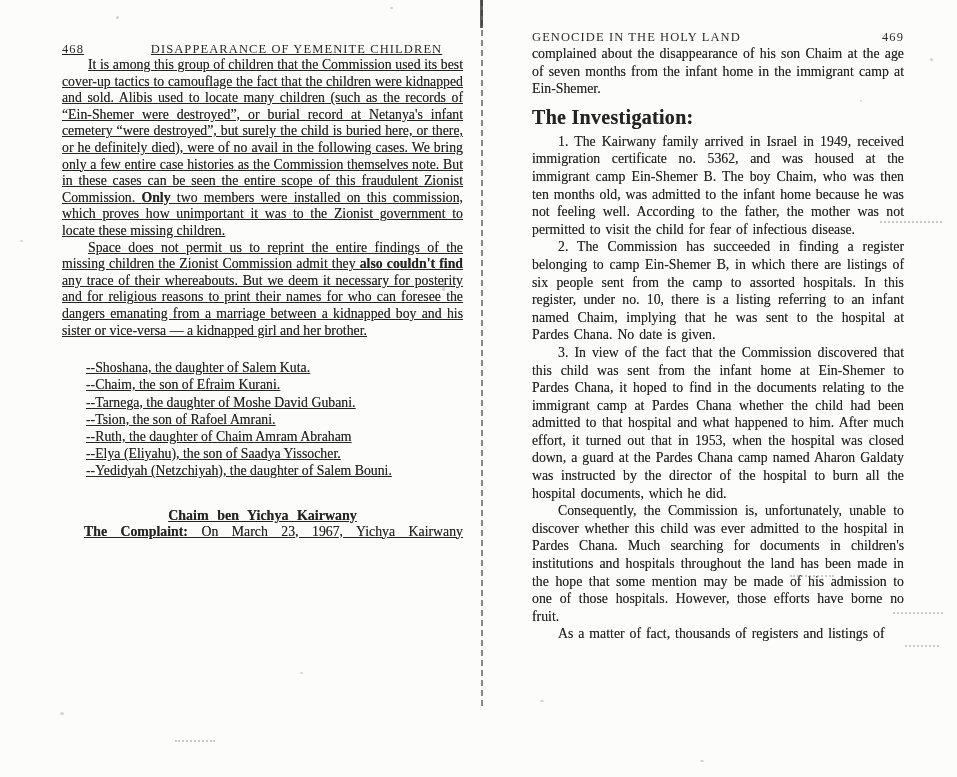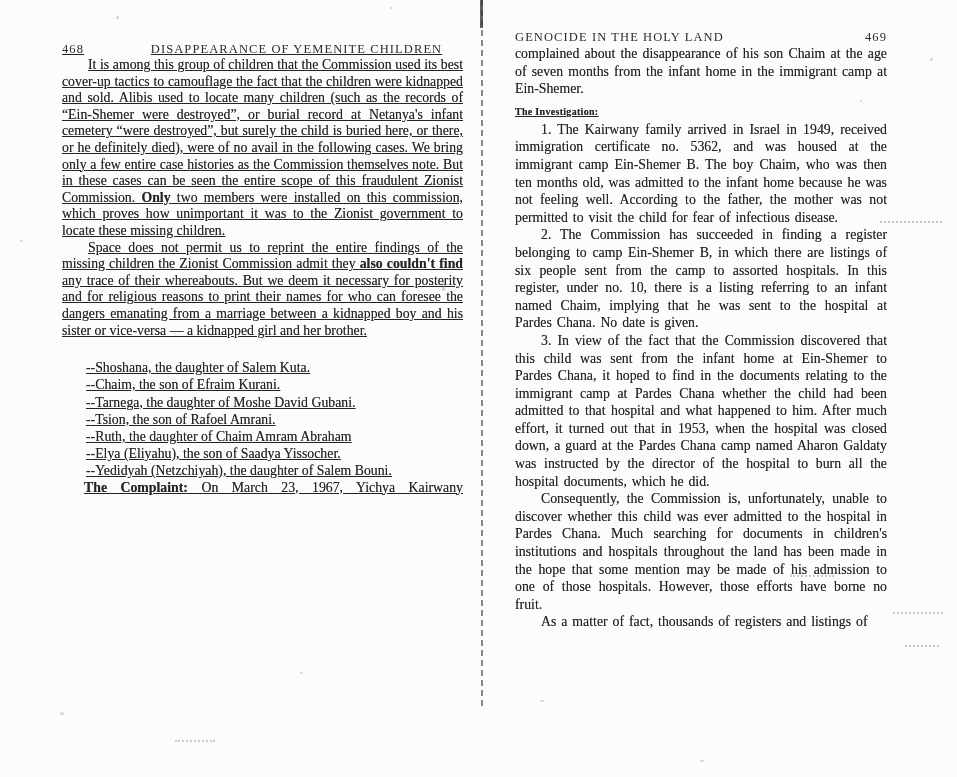--- a/index.html
+++ b/index.html
@@ -4,21 +4,21 @@
 <style>
   html,body{margin:0;padding:0;}
   body{
     width:957px;height:777px;position:relative;overflow:hidden;
     background:#fcfcfa;
     font-family:"Liberation Serif","DejaVu Serif",serif;
     color:#242424;
   }
   .page{position:absolute;}
   .lp{left:62px;top:42px;width:401px;text-decoration:underline;}
-  .rp{left:515px;top:30px;width:372px;}
+  .rp{left:532px;top:30px;width:372px;}
 
   .hdr{display:flex;align-items:baseline;font-size:12.5px;letter-spacing:1.1px;color:#2b2b2b;}
   .lp .hdr .pg{flex:0 0 auto;}
   .lp .hdr .run{flex:1;text-align:center;margin-left:46px;}
   .rp .hdr{justify-content:space-between;}
 
   p.body{
     margin:0;font-size:13.8px;line-height:16.6px;text-align:justify;
     text-shadow:0 0 .5px rgba(35,35,35,.55);
   }
@@ -35,23 +35,22 @@
   }
 
   .case-head{
     margin-top:28px;text-align:center;font-weight:bold;word-spacing:5px;
     font-size:14px;text-shadow:0 0 .5px rgba(35,35,35,.6);
   }
   .complaint{
     margin-top:5px;text-align:justify;text-align-last:justify;text-indent:22px;
   }
   .subhead{
-    margin-top:8px;font-weight:bold;font-size:10px;letter-spacing:.3px;
+    margin-top:8px;font-weight:bold;font-size:20px;letter-spacing:.3px;
     text-shadow:0 0 .5px rgba(35,35,35,.6);
-    text-decoration:underline;
   }
   strong{font-weight:bold;}
 
   .fold{
     position:absolute;left:481px;top:0;height:706px;width:0;
     border-left:2px dashed #4a4a4a;opacity:.65;
   }
   .fold-cap{
     position:absolute;left:480px;top:0;height:28px;width:3px;
     background:#3a3a3a;opacity:.8;
@@ -81,20 +80,21 @@
     <div class="names">
       <div class="name-line">--Shoshana, the daughter of Salem Kuta.</div>
       <div class="name-line">--Chaim, the son of Efraim Kurani.</div>
       <div class="name-line">--Tarnega, the daughter of Moshe David Gubani.</div>
       <div class="name-line">--Tsion, the son of Rafoel Amrani.</div>
       <div class="name-line">--Ruth, the daughter of Chaim Amram Abraham</div>
       <div class="name-line">--Elya (Eliyahu), the son of Saadya Yissocher.</div>
       <div class="name-line">--Yedidyah (Netzchiyah), the daughter of Salem Bouni.</div>
     </div>
 
+    <div class="case-head">Chaim ben Yichya Kairwany</div>
 
     <p class="body complaint"><strong>The Complaint:</strong><span>  On March 23, 1967, Yichya Kairwany</span></p>
   </section>
 
   <section class="page rp">
     <div class="hdr">
       <span class="run">GENOCIDE IN THE HOLY LAND</span>
       <span class="pg">469</span>
     </div>
 

